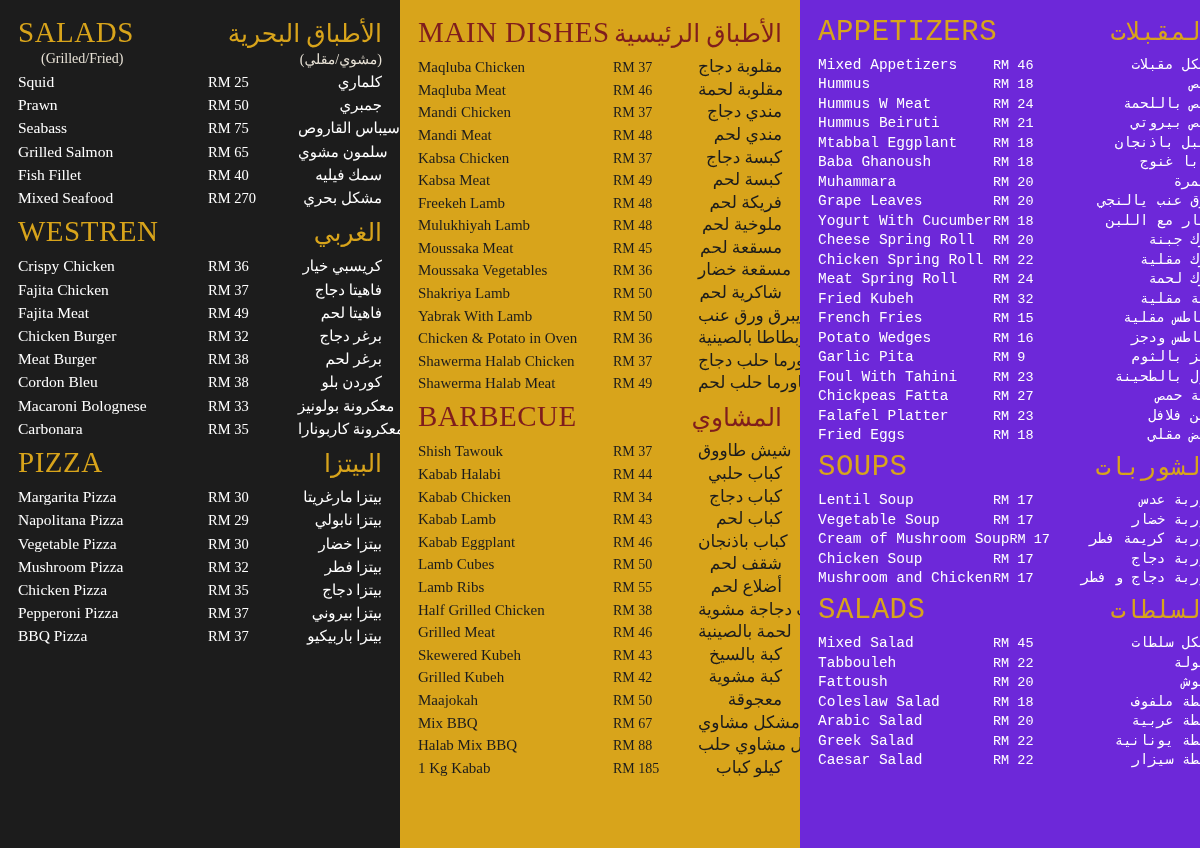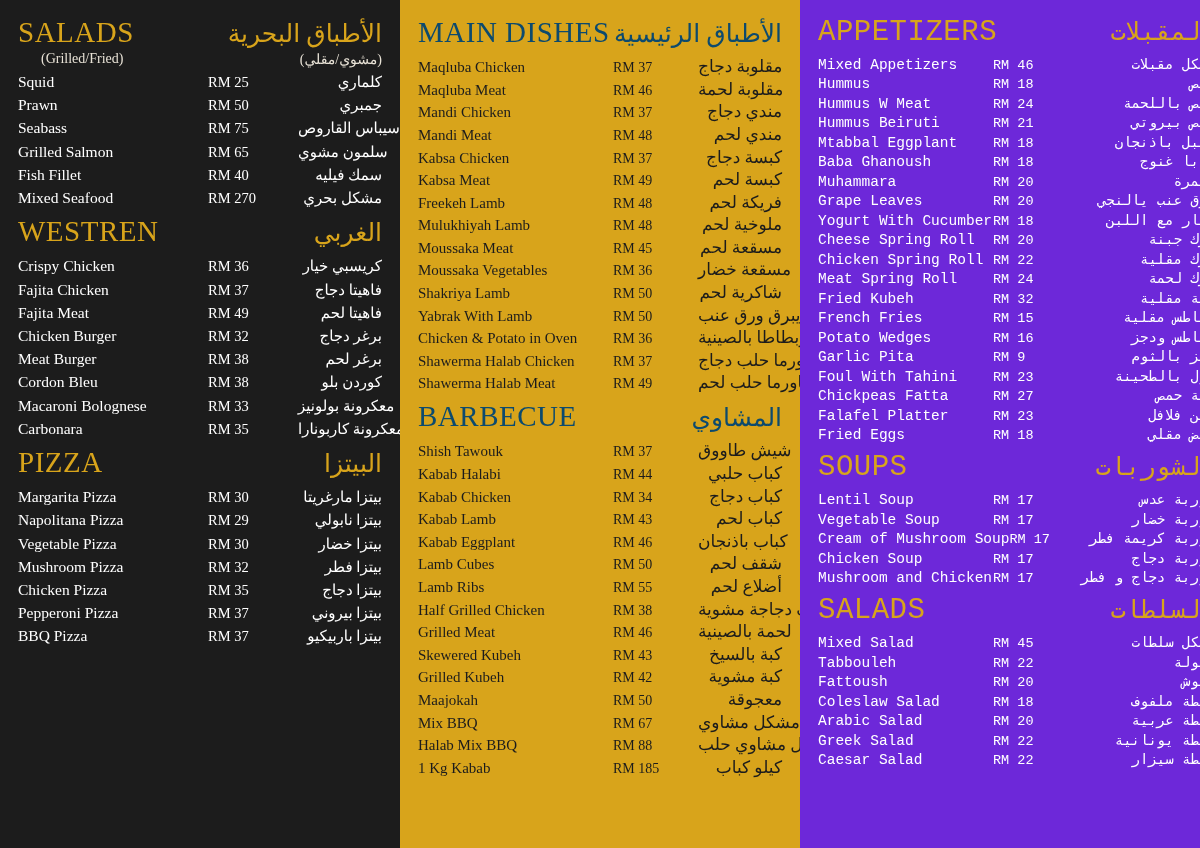--- a/index.html
+++ b/index.html
@@ -36,21 +36,21 @@
     font-weight: normal;
     line-height: 1.15;
   }
   .sec-title-ar {
     font-size: 25px;
     direction: rtl;
     line-height: 1.15;
   }
   .col-left .sec-title, .col-left .sec-title-ar,
   .col-right .sec-title, .col-right .sec-title-ar { color: #d8a41b; }
-  .col-mid .sec-title, .col-mid .sec-title-ar { color: #0c4a6e; }
+  .col-mid .sec-title, .col-mid .sec-title-ar { color: #7f1d1d; }
 
   .sec-sub {
     font-size: 14px;
     margin-top: -4px;
     margin-bottom: 2px;
     display: flex;
     justify-content: space-between;
     margin-left: 23px;
   }
   .col-left .sec-sub { color: #e8e2d6; }

